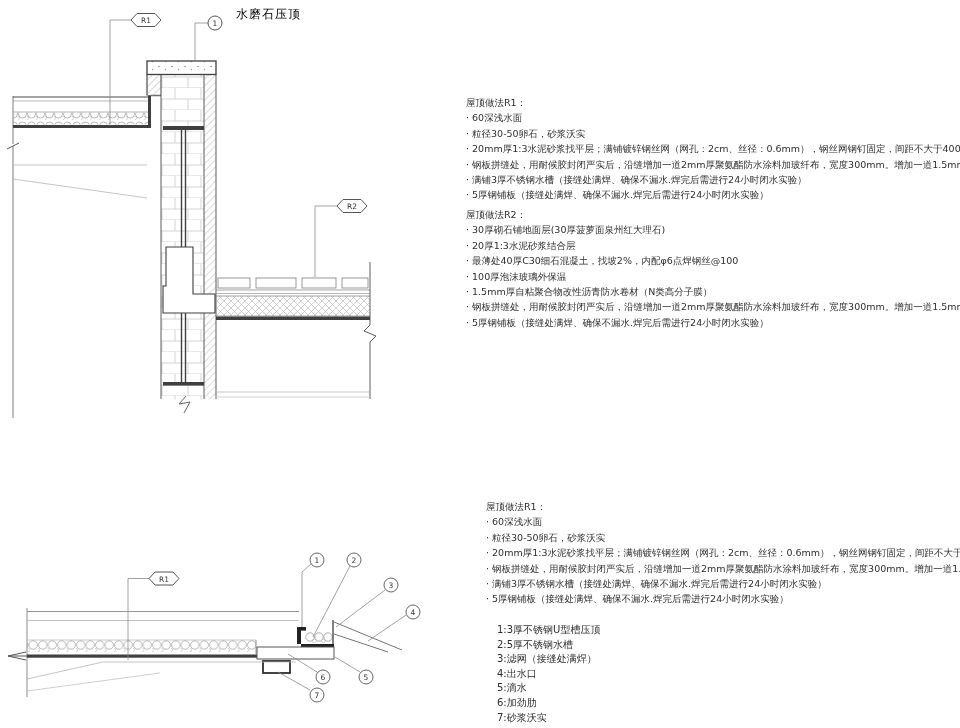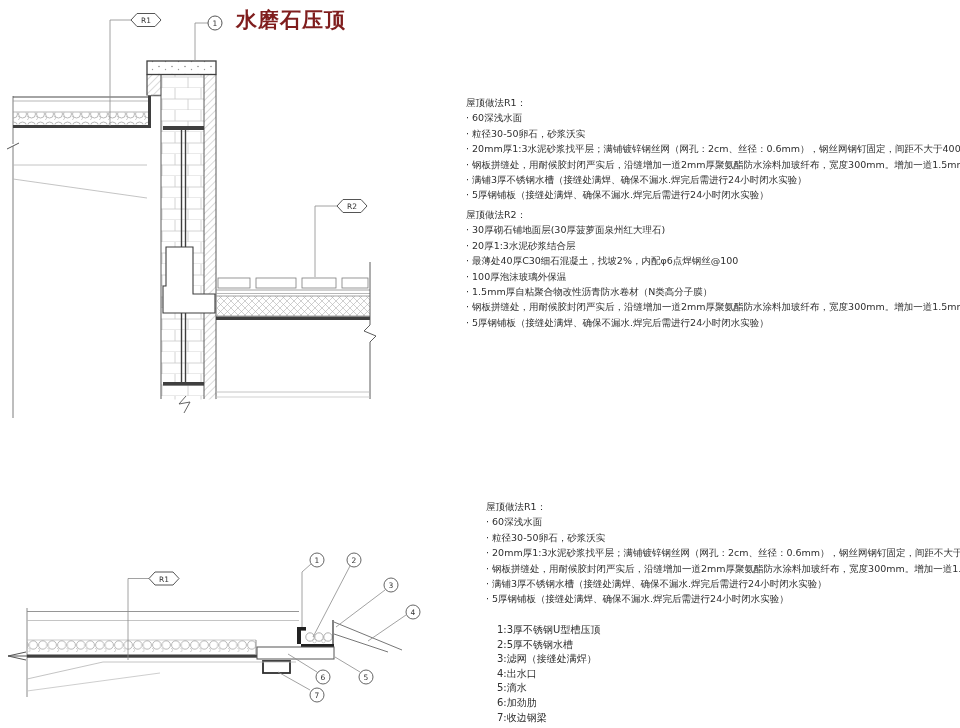--- a/index.html
+++ b/index.html
@@ -1,22 +1,22 @@
 <!DOCTYPE html>
 <html><head>
 <meta charset="utf-8">
 <style>
   html,body{margin:0;padding:0;background:#ffffff;}
   .canvas{
     position:relative;width:960px;height:728px;background:#fff;overflow:hidden;
     font-family:"DejaVu Sans","Liberation Sans",sans-serif;color:#2f2f2f;
   }
   .title{
-    position:absolute;left:236px;top:6px;font-size:21px;letter-spacing:1px;
-    color:#7f1d1d;font-weight:700;white-space:nowrap;
+    position:absolute;left:236px;top:6px;font-size:12px;letter-spacing:1px;
+    color:#000000;font-weight:400;white-space:nowrap;
   }
   .svg-abs{position:absolute;left:0;}
   .notes{position:absolute;font-size:9.5px;line-height:15.4px;color:#2f2f2f;white-space:nowrap;}
   .notes .nh{color:#2b2b2b;}
   .legend{position:absolute;font-size:10px;line-height:14.6px;color:#2f2f2f;white-space:nowrap;}
   .tagtxt{font-size:7.5px;fill:#333;font-family:"DejaVu Sans",sans-serif;}
 </style>
 </head>
 <body>
 
@@ -251,16 +251,16 @@
     <div>· 5厚钢铺板（接缝处满焊、确保不漏水.焊完后需进行24小时闭水实验）</div>
   </div>
 
   <div class="legend" style="left:497px;top:623px">
     <div>1:3厚不锈钢U型槽压顶</div>
     <div>2:5厚不锈钢水槽</div>
     <div>3:滤网（接缝处满焊）</div>
     <div>4:出水口</div>
     <div>5:滴水</div>
     <div>6:加劲肋</div>
-    <div>7:收边钢梁</div>
+    <div>7:砂浆沃实</div>
   </div>
 
 </div>
 
 </body></html>

